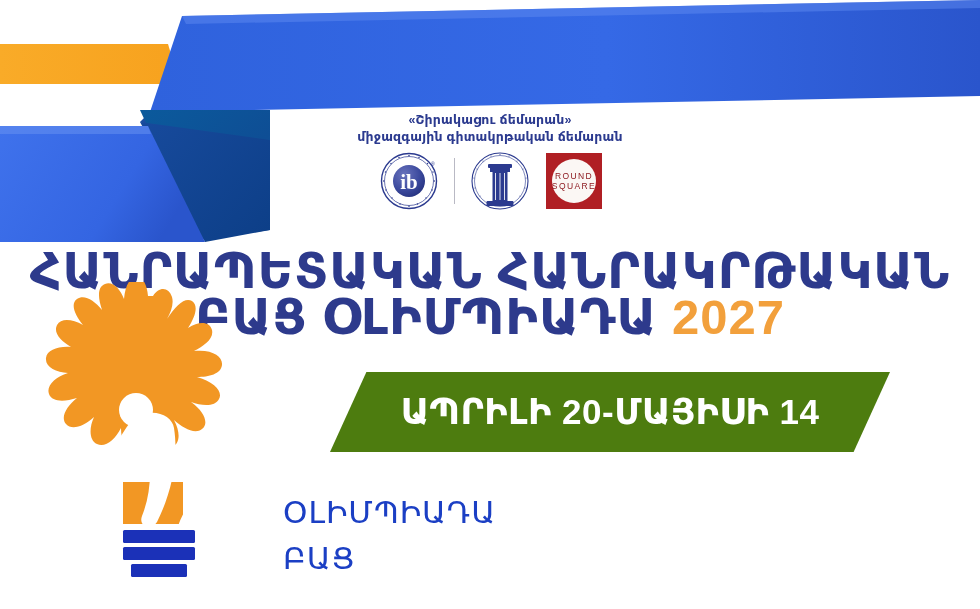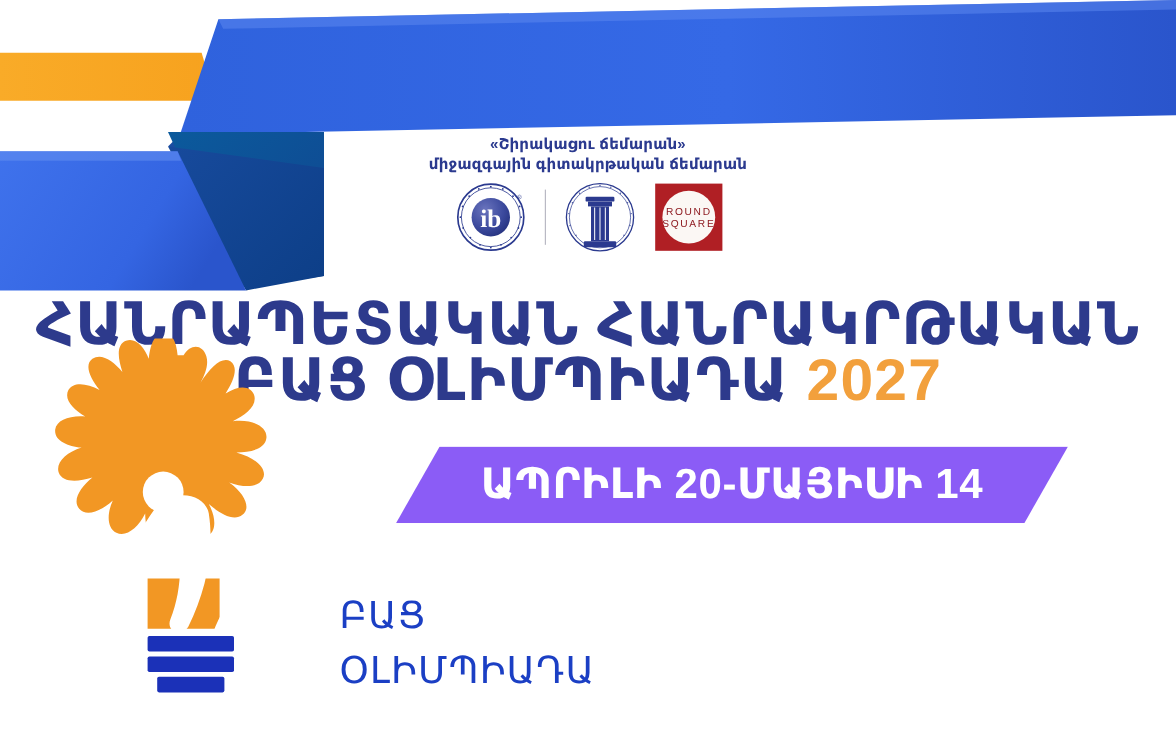--- a/index.html
+++ b/index.html
@@ -90,22 +90,22 @@
     color: #f2a03c;
     font-weight: bold;
   }
 
   
   .date-banner {
     position: absolute;
     left: 330px;
     top: 372px;
     width: 560px;
-    height: 64px;
-    background: #8b5cf6;
+    height: 80px;
+    background: #4d7c0f;
     -webkit-clip-path: polygon(6.5% 0%, 100% 0%, 93.5% 100%, 0% 100%);
     clip-path: polygon(6.5% 0%, 100% 0%, 93.5% 100%, 0% 100%);
     display: flex;
     align-items: center;
     justify-content: center;
   }
   .date-banner-text {
     color: #ffffff;
     font-size: 35px;
     font-weight: bold;
@@ -302,18 +302,18 @@
       <circle fill="#ffffff" cx="186" cy="196" r="12"></circle>
       <path fill="#ffffff" d="M170 210c-10 12-18 26-22 40-2 7 8 11 12 4 6-10 13-20 21-27 1 14 0 27-4 38-2 7 8 11 11 4 8-17 12-37 9-56-2-9-17-12-27-3z"></path>
 
       <g fill="#1b31b8">
         <rect x="95" y="248" width="72" height="13" rx="1.5"></rect>
         <rect x="95" y="265" width="72" height="13" rx="1.5"></rect>
         <rect x="103" y="282" width="56" height="13" rx="1.5"></rect>
       </g>
     </svg>
     <div class="brand-text">
+      <span>ՕԼԻՄՊԻԱԴԱ</span>
       <span>ԲԱՑ</span>
-      <span>ՕԼԻՄՊԻԱԴԱ</span>
     </div>
   </div>
 
 </div>
 
 </body></html>

